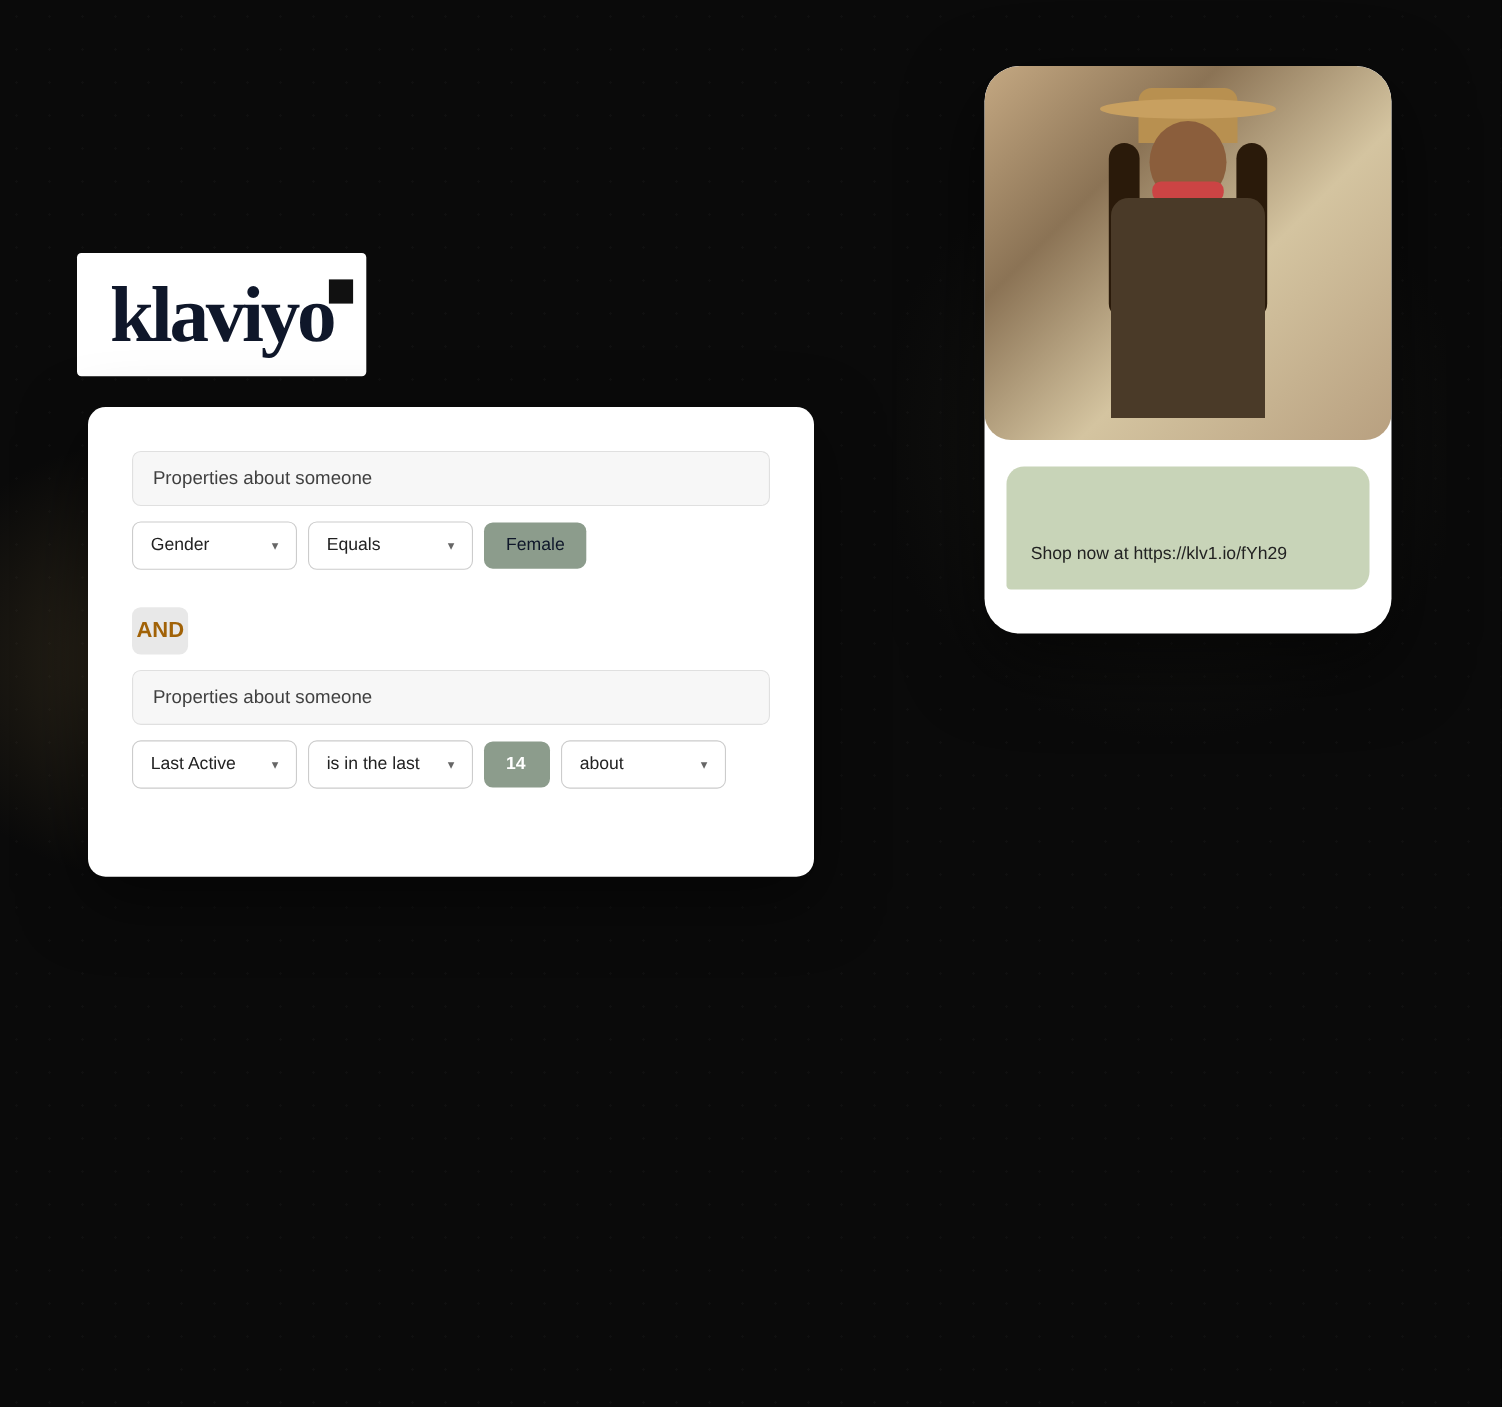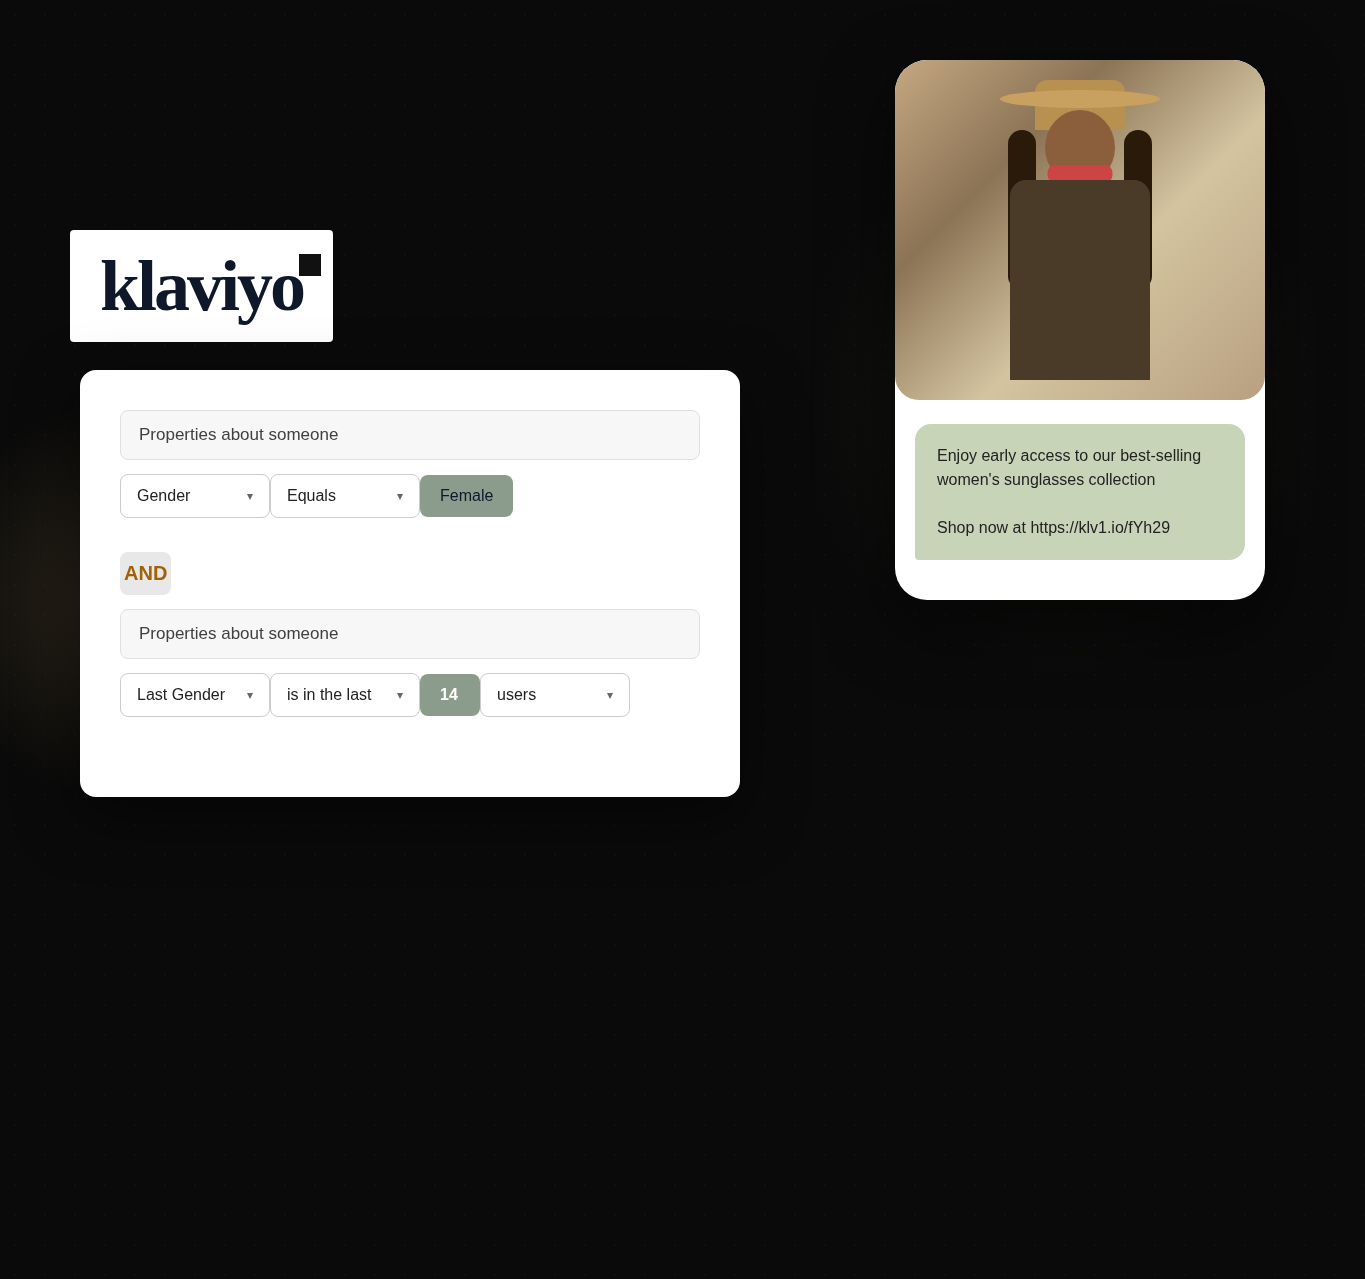--- a/index.html
+++ b/index.html
@@ -82,20 +82,21 @@
       border-radius: 8px;
       padding: 14px 18px;
       font-size: 17px;
       color: #404040;
       margin-bottom: 14px;
     }
 
     .condition-row {
       display: flex;
       align-items: center;
+      gap: 10px;
       flex-wrap: wrap;
     }
 
     .select-box {
       display: flex;
       align-items: center;
       justify-content: space-between;
       background: #fff;
       border: 1.5px solid #ccc;
       border-radius: 8px;
@@ -337,30 +338,30 @@
   </div>
 
   
   <div class="and-badge">AND</div>
 
   
   <div class="condition-block">
     <div class="condition-header">Properties about someone</div>
     <div class="condition-row">
       <div class="select-box">
-        <span>Last Gender</span>
+        <span>Last Active</span>
         <span class="chevron">▾</span>
       </div>
       <div class="select-box">
         <span>is in the last</span>
         <span class="chevron">▾</span>
       </div>
       <div class="number-box">14</div>
       <div class="select-box">
-        <span>users</span>
+        <span>about</span>
         <span class="chevron">▾</span>
       </div>
     </div>
   </div>
 </div>
 
 <div class="phone-card">
   <div class="phone-image-area">
 
     <div class="person-silhouette">
@@ -370,18 +371,17 @@
       <div class="hair-right"></div>
       <div class="person-head">
         <div class="sunglasses"></div>
       </div>
       <div class="person-body"></div>
     </div>
   </div>
 
   <div class="sms-bubble">
     <div class="sms-text">
-      <span>Enjoy early access to our best-selling women's sunglasses collection</span>
       <br><br>
       <span>Shop now at https://klv1.io/fYh29</span>
     </div>
   </div>
 </div>
 
 </body></html>

